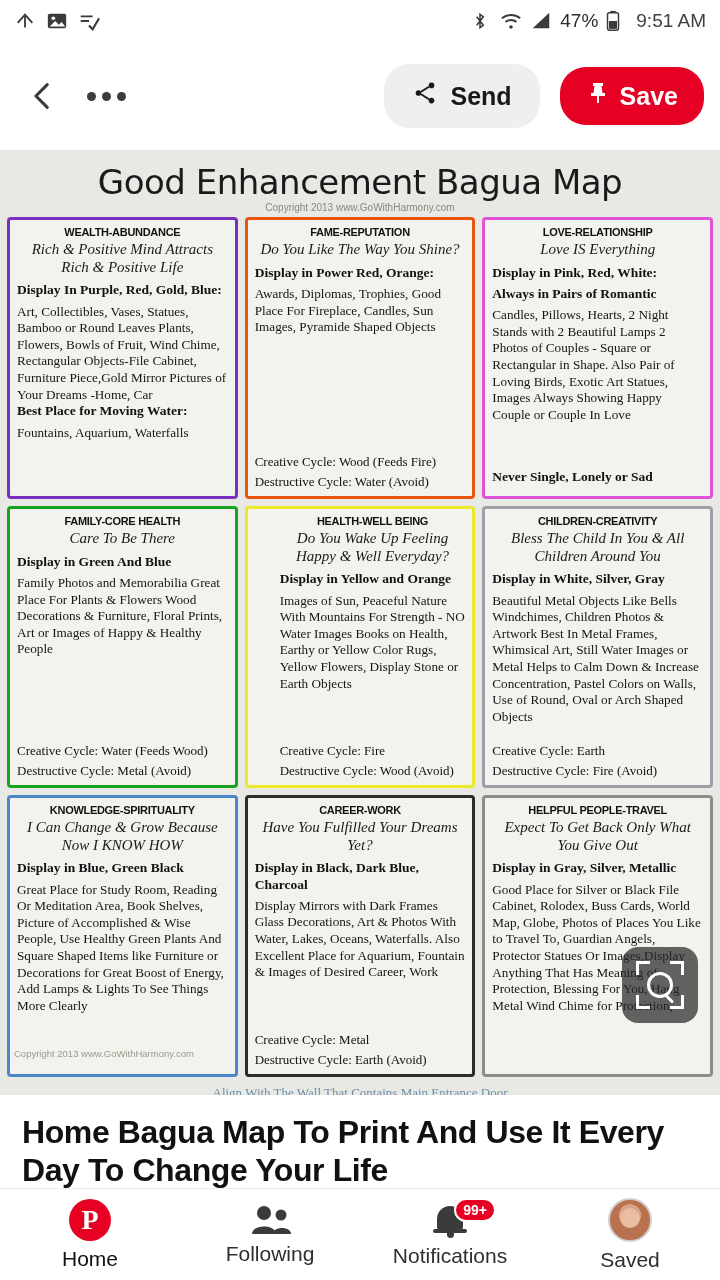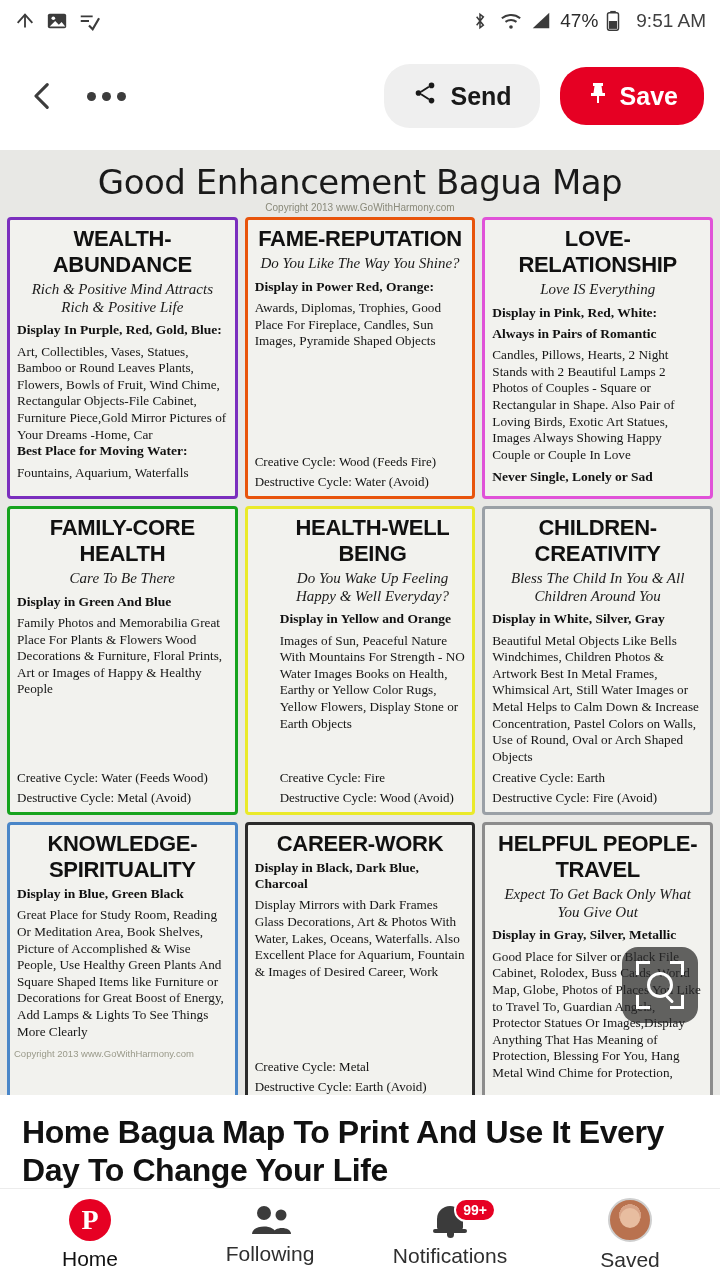--- a/index.html
+++ b/index.html
@@ -77,21 +77,21 @@
     background: #f2f2ee;
     border: 3px solid #888;
     border-radius: 4px;
     padding: 6px 7px 6px 7px;
     position: relative;
     min-height: 282px;
     display: flex; flex-direction: column;
   }
   .cell-title {
     text-align: center; font-weight: bold;
-    font-size: 22px; color: #111;
+    font-size: 11px; color: #111;
     font-family: "Liberation Sans", sans-serif;
     letter-spacing: -0.3px;
     margin-bottom: 3px;
   }
   .cell-sub {
     text-align: center; font-style: italic;
     font-size: 15px; color: #1a1a1a;
     font-family: "Liberation Serif", serif;
     line-height: 1.18;
     margin-bottom: 6px;
@@ -337,26 +337,28 @@
       <div class="cell-title">CHILDREN-CREATIVITY</div>
       <div class="cell-sub">Bless The Child In You &amp; All Children Around You</div>
       <div class="cell-display">Display in White, Silver, Gray</div>
       <div class="cell-body">Beautiful Metal Objects Like Bells Windchimes, Children Photos &amp; Artwork Best In Metal Frames, Whimsical Art, Still Water Images or Metal Helps to Calm Down &amp; Increase Concentration, Pastel Colors on Walls, Use of Round, Oval or Arch Shaped Objects</div>
       <div class="cycle">Creative Cycle:  Earth</div>
       <div class="cycle">Destructive Cycle:  Fire (Avoid)</div>
     </div>
 
     <div class="cell" style="border-color:#4a86c8;">
       <div class="cell-title">KNOWLEDGE-SPIRITUALITY</div>
+      <div class="cell-sub">I Can Change &amp; Grow Because Now I KNOW HOW</div>
       <div class="cell-display">Display in Blue, Green Black</div>
       <div class="cell-body">Great Place for Study Room, Reading Or Meditation Area, Book Shelves, Picture of Accomplished &amp; Wise People, Use Healthy Green Plants And Square Shaped Items like Furniture or Decorations for Great Boost of Energy, Add Lamps &amp; Lights To See Things More Clearly</div>
     </div>
 
     <div class="cell" style="border-color:#2b2b2b;">
       <div class="cell-title">CAREER-WORK</div>
+      <div class="cell-sub">Have You Fulfilled Your Dreams Yet?</div>
       <div class="cell-display">Display in Black, Dark Blue, Charcoal</div>
       <div class="cell-body">Display Mirrors with Dark Frames Glass Decorations, Art &amp; Photos With Water, Lakes, Oceans, Waterfalls. Also Excellent Place for Aquarium, Fountain &amp; Images of Desired Career, Work</div>
       <div class="cycle">Creative Cycle:  Metal</div>
       <div class="cycle">Destructive Cycle:  Earth (Avoid)</div>
     </div>
 
     <div class="cell" style="border-color:#8c8c8c;">
       <div class="cell-title">HELPFUL PEOPLE-TRAVEL</div>
       <div class="cell-sub">Expect To Get Back Only What You Give Out</div>
       <div class="cell-display">Display in Gray, Silver, Metallic</div>

